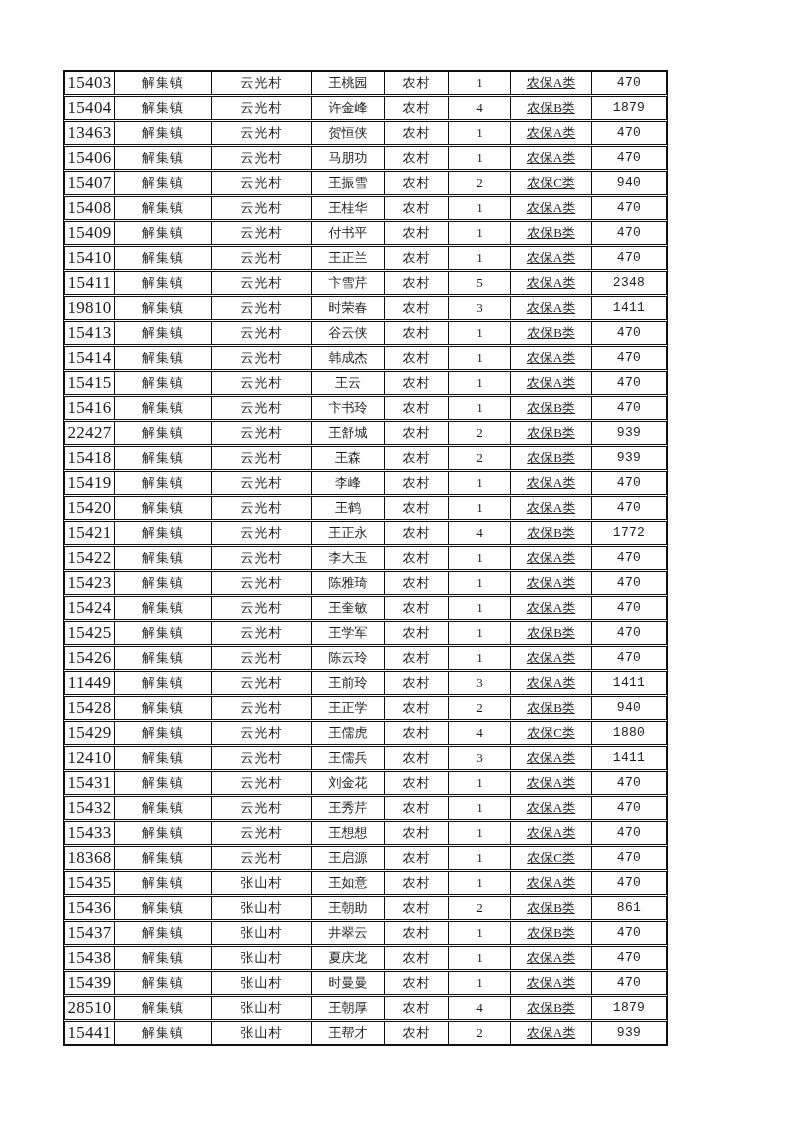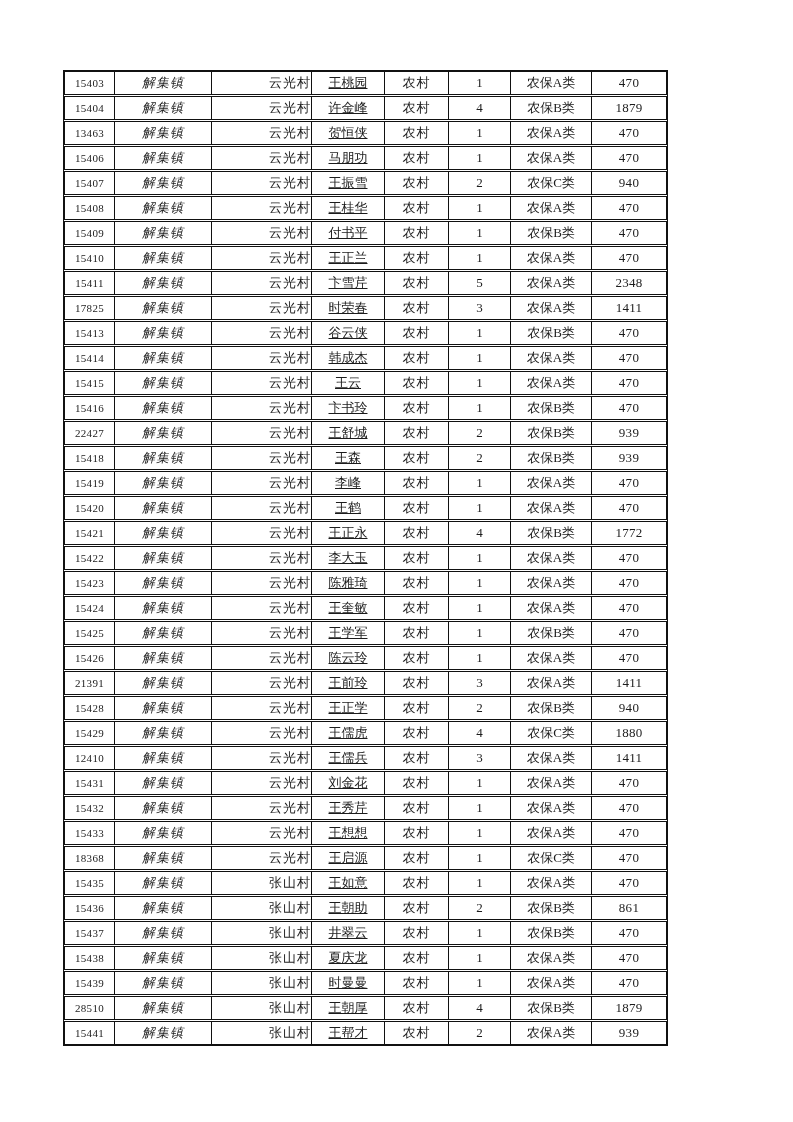--- a/index.html
+++ b/index.html
@@ -42,28 +42,28 @@
     text-align: center;
     font-size: 13px;
     white-space: nowrap;
     overflow: hidden;
     border-right: 1px solid #111111;
   }
   .tcell:last-child {
     border-right: none;
     flex: 1 1 auto;
   }
-  .c0 { width: 50px; font-size: 11px; letter-spacing: 0.3px; }
-  .c1 { width: 97px;  letter-spacing: 1px; font-style: italic; }
-  .c2 { width: 100px; letter-spacing: 1px; text-align: right; }
-  .c3 { width: 73px; text-decoration: underline; }
+  .c0 { width: 50px; font-size: 17px; letter-spacing: 0.3px; }
+  .c1 { width: 97px;  letter-spacing: 1px; }
+  .c2 { width: 100px; letter-spacing: 1px; }
+  .c3 { width: 73px; }
   .c4 { width: 64px; letter-spacing: 1px; }
   .c5 { width: 62px; }
-  .c6 { width: 81px; }
-  .c7 { letter-spacing: 0.3px; }
+  .c6 { width: 81px; text-decoration: underline; }
+  .c7 { letter-spacing: 0.3px; font-family: Liberation Mono, monospace; }
 </style>
 </head>
 <body>
 
 <div class="sheet">
   <div class="benefits-table">
       <div class="trow">
         <div class="tcell c0">15403</div>
         <div class="tcell c1">解集镇</div>
         <div class="tcell c2">云光村</div>
@@ -147,21 +147,21 @@
         <div class="tcell c0">15411</div>
         <div class="tcell c1">解集镇</div>
         <div class="tcell c2">云光村</div>
         <div class="tcell c3">卞雪芹</div>
         <div class="tcell c4">农村</div>
         <div class="tcell c5">5</div>
         <div class="tcell c6">农保A类</div>
         <div class="tcell c7">2348</div>
       </div>
       <div class="trow">
-        <div class="tcell c0">17825</div>
+        <div class="tcell c0">19810</div>
         <div class="tcell c1">解集镇</div>
         <div class="tcell c2">云光村</div>
         <div class="tcell c3">时荣春</div>
         <div class="tcell c4">农村</div>
         <div class="tcell c5">3</div>
         <div class="tcell c6">农保A类</div>
         <div class="tcell c7">1411</div>
       </div>
       <div class="trow">
         <div class="tcell c0">15413</div>
@@ -297,21 +297,21 @@
         <div class="tcell c0">15426</div>
         <div class="tcell c1">解集镇</div>
         <div class="tcell c2">云光村</div>
         <div class="tcell c3">陈云玲</div>
         <div class="tcell c4">农村</div>
         <div class="tcell c5">1</div>
         <div class="tcell c6">农保A类</div>
         <div class="tcell c7">470</div>
       </div>
       <div class="trow">
-        <div class="tcell c0">21391</div>
+        <div class="tcell c0">11449</div>
         <div class="tcell c1">解集镇</div>
         <div class="tcell c2">云光村</div>
         <div class="tcell c3">王前玲</div>
         <div class="tcell c4">农村</div>
         <div class="tcell c5">3</div>
         <div class="tcell c6">农保A类</div>
         <div class="tcell c7">1411</div>
       </div>
       <div class="trow">
         <div class="tcell c0">15428</div>

